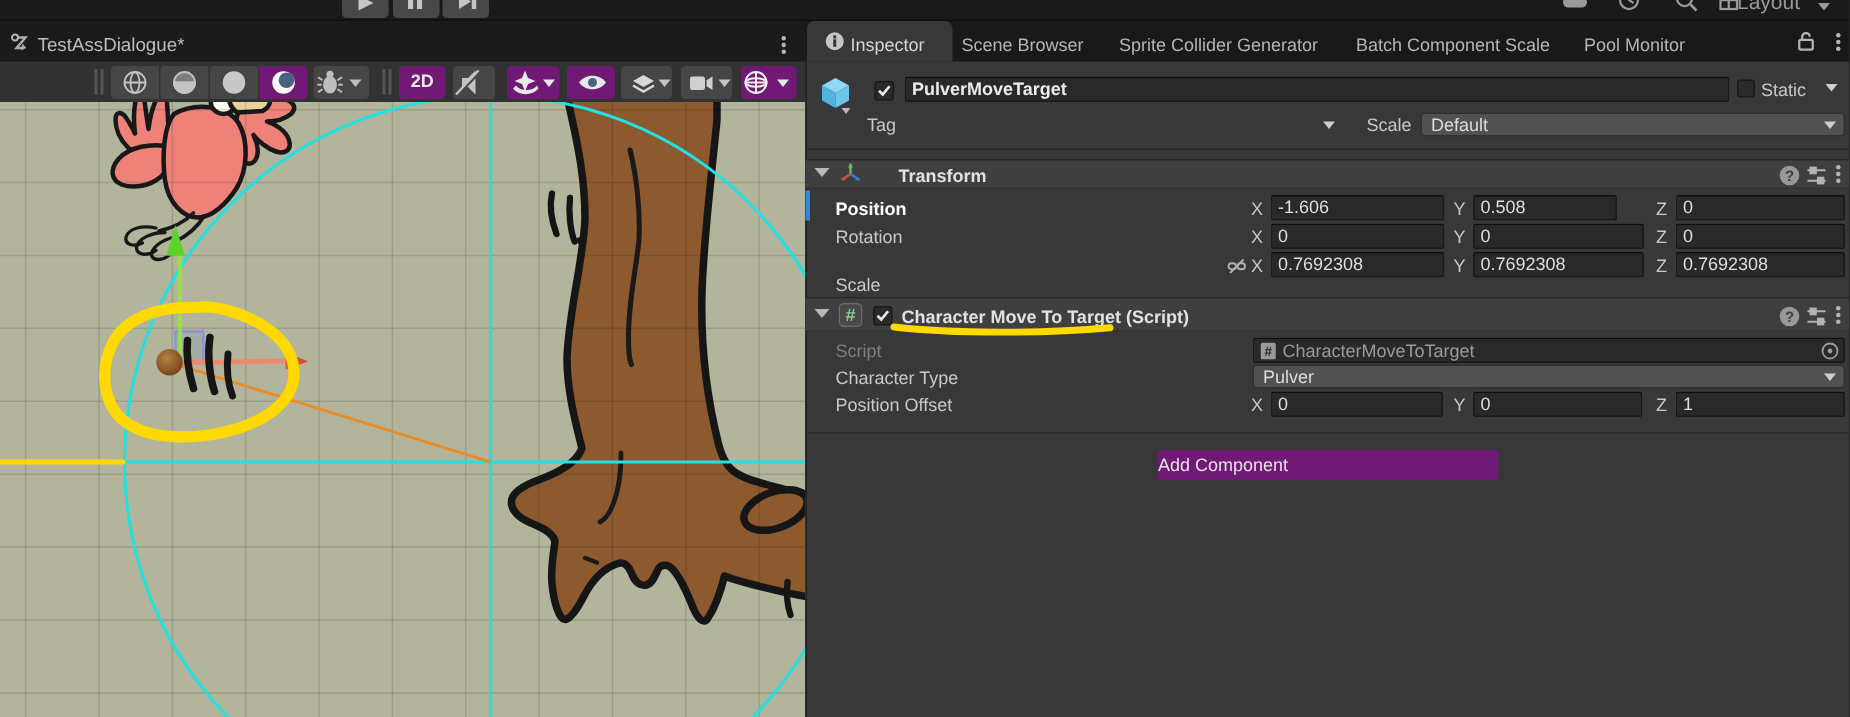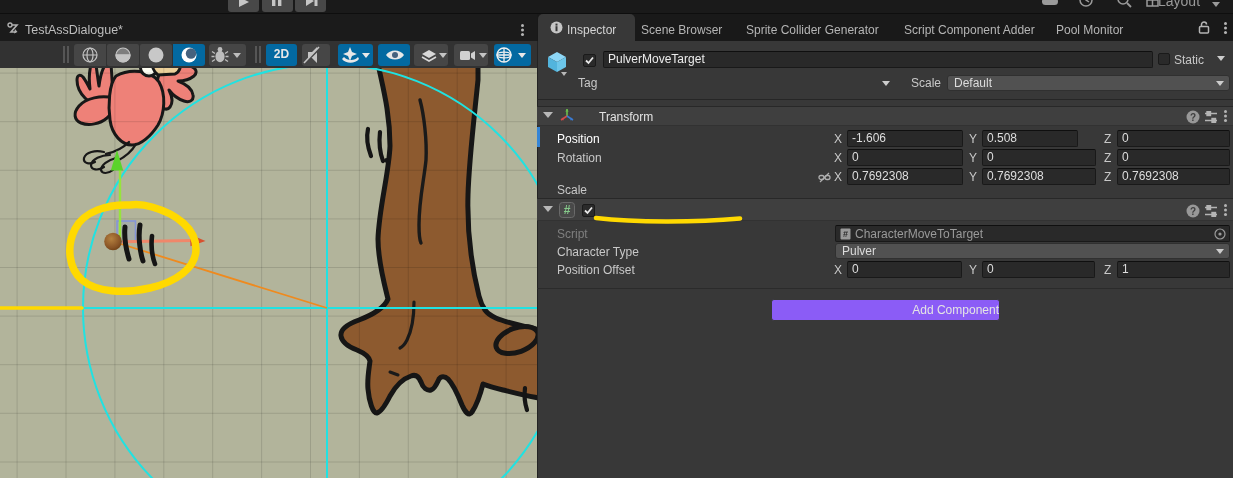--- a/index.html
+++ b/index.html
@@ -1,28 +1,28 @@
 <!DOCTYPE html>
 <html><head><meta charset="utf-8">
 <style>
 *{margin:0;padding:0;box-sizing:border-box}
 body{font-family:"Liberation Sans",sans-serif;background:#191919}
 #root{position:relative;width:1233px;height:478px;overflow:hidden;background:#191919}
 .abs{position:absolute}
 .txt{font-size:12px;color:#c8c8c8;white-space:nowrap}
-.bold{font-weight:normal}
+.bold{font-weight:bold}
 .field{position:absolute;background:#292929;border:1px solid #191919;border-top-color:#0f0f0f;border-radius:2px;color:#dedede;font-size:12px;line-height:15px;padding-left:4px;white-space:nowrap;overflow:hidden}
 .drop{position:absolute;background:#515151;border:1px solid #303030;border-radius:3px;color:#dcdcdc;font-size:12px;line-height:14px;padding-left:6px;white-space:nowrap;overflow:hidden}
 .darr{position:absolute;width:0;height:0;border-left:4px solid transparent;border-right:4px solid transparent;border-top:5px solid #cdcdcd}
 .fold{position:absolute;width:0;height:0;border-left:5px solid transparent;border-right:5px solid transparent;border-top:6px solid #b8b8b8}
 .cb{position:absolute;width:13px;height:13px;background:#2a2a2a;border:1px solid #1a1a1a;border-radius:2px}
 .kebab{position:absolute;width:3px;height:3px;border-radius:50%;background:#b4b4b4;box-shadow:0 4.5px 0 #b4b4b4,0 9px 0 #b4b4b4}
 .hdr{position:absolute;left:537px;width:696px;background:#3f3f3f;border-top:1px solid #282828;border-bottom:1px solid #323232}
 .tbtn{position:absolute;top:44px;height:22px;background:#464646;border-radius:2px}
-.tbtn.sel{background:#0369a1}
+.tbtn.sel{background:#701a75}
 .xyz{position:absolute;font-size:12px;color:#c8c8c8}
 </style></head>
 <body>
 <div id="root">
 
 <div class="abs" style="left:0;top:0;width:1233px;height:14px;background:#1a1a1a"></div>
 <div class="abs" style="left:228px;top:-8px;width:31px;height:20px;background:#484848;border-radius:3px"></div>
 <div class="abs" style="left:262px;top:-8px;width:31px;height:20px;background:#484848;border-radius:3px"></div>
 <div class="abs" style="left:295px;top:-8px;width:31px;height:20px;background:#484848;border-radius:3px"></div>
 <svg class="abs" style="left:228px;top:0;width:98px;height:12px" viewBox="0 0 98 12">
@@ -222,21 +222,21 @@
 <div class="abs" style="left:537px;top:14px;width:696px;height:27px;background:#191919"></div>
 <div class="abs" style="left:538px;top:14px;width:97px;height:27px;background:#383838;border-radius:5px 5px 0 0"></div>
 <svg class="abs" style="left:550px;top:21px;width:13px;height:13px" viewBox="0 0 13 13">
  <circle cx="6.5" cy="6.5" r="6" fill="#c6c6c6"></circle>
       <rect x="5.5" y="5.2" width="2" height="5" fill="#383838"></rect>
       <rect x="5.5" y="2.6" width="2" height="2" fill="#383838"></rect>
 </svg>
 <div class="abs txt" style="left:567px;top:23px;color:#d4d4d4">Inspector</div>
 <div class="abs txt" style="left:641px;top:23px;color:#b5b5b5">Scene Browser</div>
 <div class="abs txt" style="left:746px;top:23px;color:#b5b5b5">Sprite Collider Generator</div>
-<div class="abs txt" style="left:904px;top:23px;color:#b5b5b5">Script Component Adder</div>
+<div class="abs txt" style="left:904px;top:23px;color:#b5b5b5">Batch Component Scale</div>
 <div class="abs txt" style="left:1056px;top:23px;color:#b5b5b5">Pool Monitor</div>
 <svg class="abs" style="left:1198px;top:21px;width:12px;height:13px" viewBox="0 0 12 13">
  <rect x="1.5" y="5.5" width="9" height="6.5" rx="1" fill="none" stroke="#b4b4b4" stroke-width="1.5"></rect>
  <path d="M3.5 5.5 V3.5 A2.5 2.5 0 0 1 8.5 3.5" fill="none" stroke="#b4b4b4" stroke-width="1.5"></path>
 </svg>
 <div class="kebab" style="left:1224px;top:22px"></div>
 
 <div class="abs" style="left:537px;top:41px;width:696px;height:437px;background:#383838;border-left:1px solid #232323"></div>
 
 <svg class="abs" style="left:546px;top:51px;width:22px;height:22px" viewBox="0 0 22 22">
@@ -317,20 +317,21 @@
 <div class="hdr" style="top:198px;height:23px"></div>
 <div class="fold" style="left:543px;top:206px"></div>
 <svg class="abs" style="left:559px;top:202px;width:16px;height:16px" viewBox="0 0 16 16">
  <rect x="0.5" y="0.5" width="15" height="15" rx="3" fill="#494949" stroke="#6a6a6a"></rect>
  <text x="8" y="12" font-size="12" font-weight="bold" fill="#85c98a" text-anchor="middle" font-family="Liberation Sans">#</text>
 </svg>
 <div class="cb" style="left:582px;top:204px"></div>
 <svg class="abs" style="left:583px;top:205px;width:11px;height:11px" viewBox="0 0 11 11">
       <path d="M2 5.5 L4.5 8 L9 2.5" fill="none" stroke="#e8e8e8" stroke-width="1.8"></path>
     </svg>
+<div class="abs txt bold" style="left:601px;top:204px;color:#e2e2e2">Character Move To Target (Script)</div>
 <svg class="abs" style="left:1186px;top:204px;width:14px;height:14px" viewBox="0 0 14 14">
       <circle cx="7" cy="7" r="6.5" fill="#989898"></circle>
       <text x="7" y="10.5" font-size="10" font-weight="bold" fill="#3f3f3f" text-anchor="middle" font-family="Liberation Sans">?</text>
     </svg>
 <svg class="abs" style="left:1204px;top:205px;width:14px;height:12px" viewBox="0 0 14 12">
       <g stroke="#b4b4b4" stroke-width="1.4">
         <path d="M1 2.5 H13 M1 9.5 H13"></path>
         <rect x="3" y="0.5" width="3.5" height="4" fill="#b4b4b4"></rect>
         <rect x="8" y="7.5" width="3.5" height="4" fill="#b4b4b4"></rect>
       </g>
@@ -358,15 +359,15 @@
 
 <div class="abs txt" style="left:557px;top:263px">Position Offset</div>
 <div class="xyz" style="left:834px;top:263px">X</div>
     <div class="field" style="left:847px;top:261px;width:115px;height:17px">0</div>
 <div class="xyz" style="left:969px;top:263px">Y</div>
     <div class="field" style="left:982px;top:261px;width:113px;height:17px">0</div>
 <div class="xyz" style="left:1104px;top:263px">Z</div>
     <div class="field" style="left:1117px;top:261px;width:113px;height:17px">1</div>
 
 <div class="abs" style="left:537px;top:288px;width:696px;height:1px;background:#2b2b2b"></div>
-<div class="abs" style="left:771px;top:299px;width:229px;height:22px;background:#8b5cf6;border:1px solid #383838;border-radius:3px;text-align:right;font-size:12px;color:#e4e4e4;line-height:20px">Add Component</div>
+<div class="abs" style="left:771px;top:299px;width:229px;height:22px;background:#701a75;border:1px solid #383838;border-radius:3px;text-align:left;font-size:12px;color:#e4e4e4;line-height:20px">Add Component</div>
 
 </div>
 
 </body></html>

